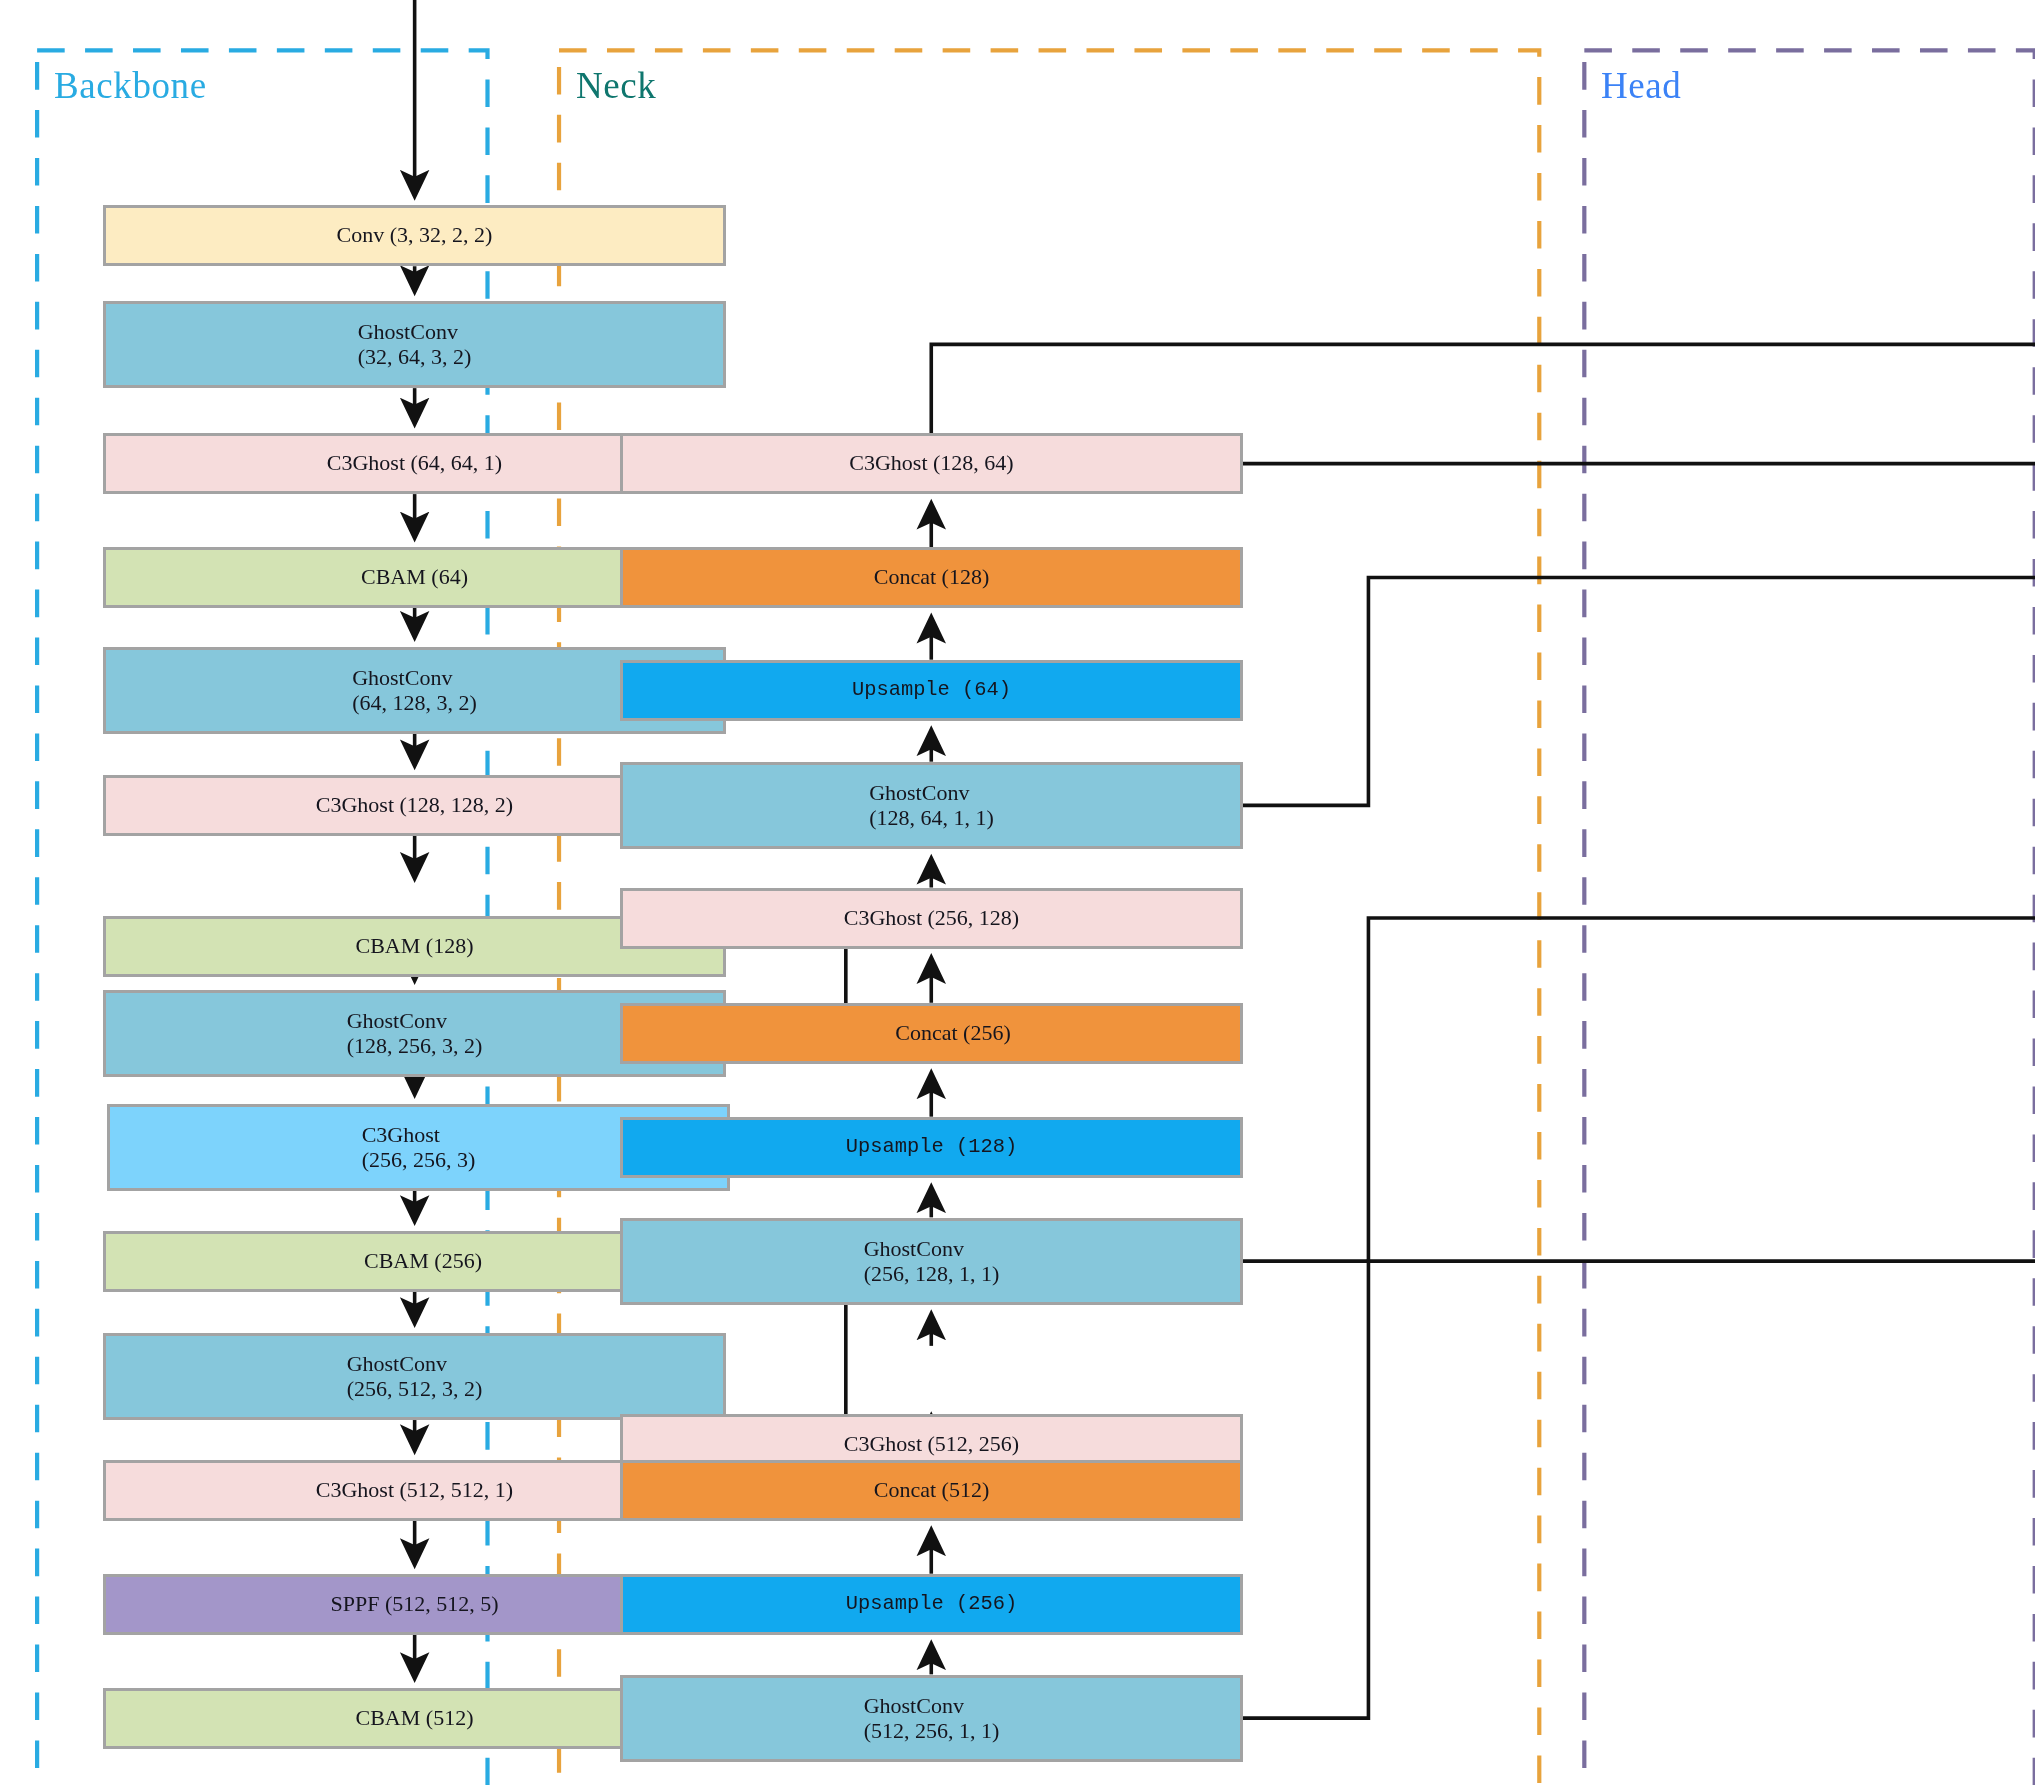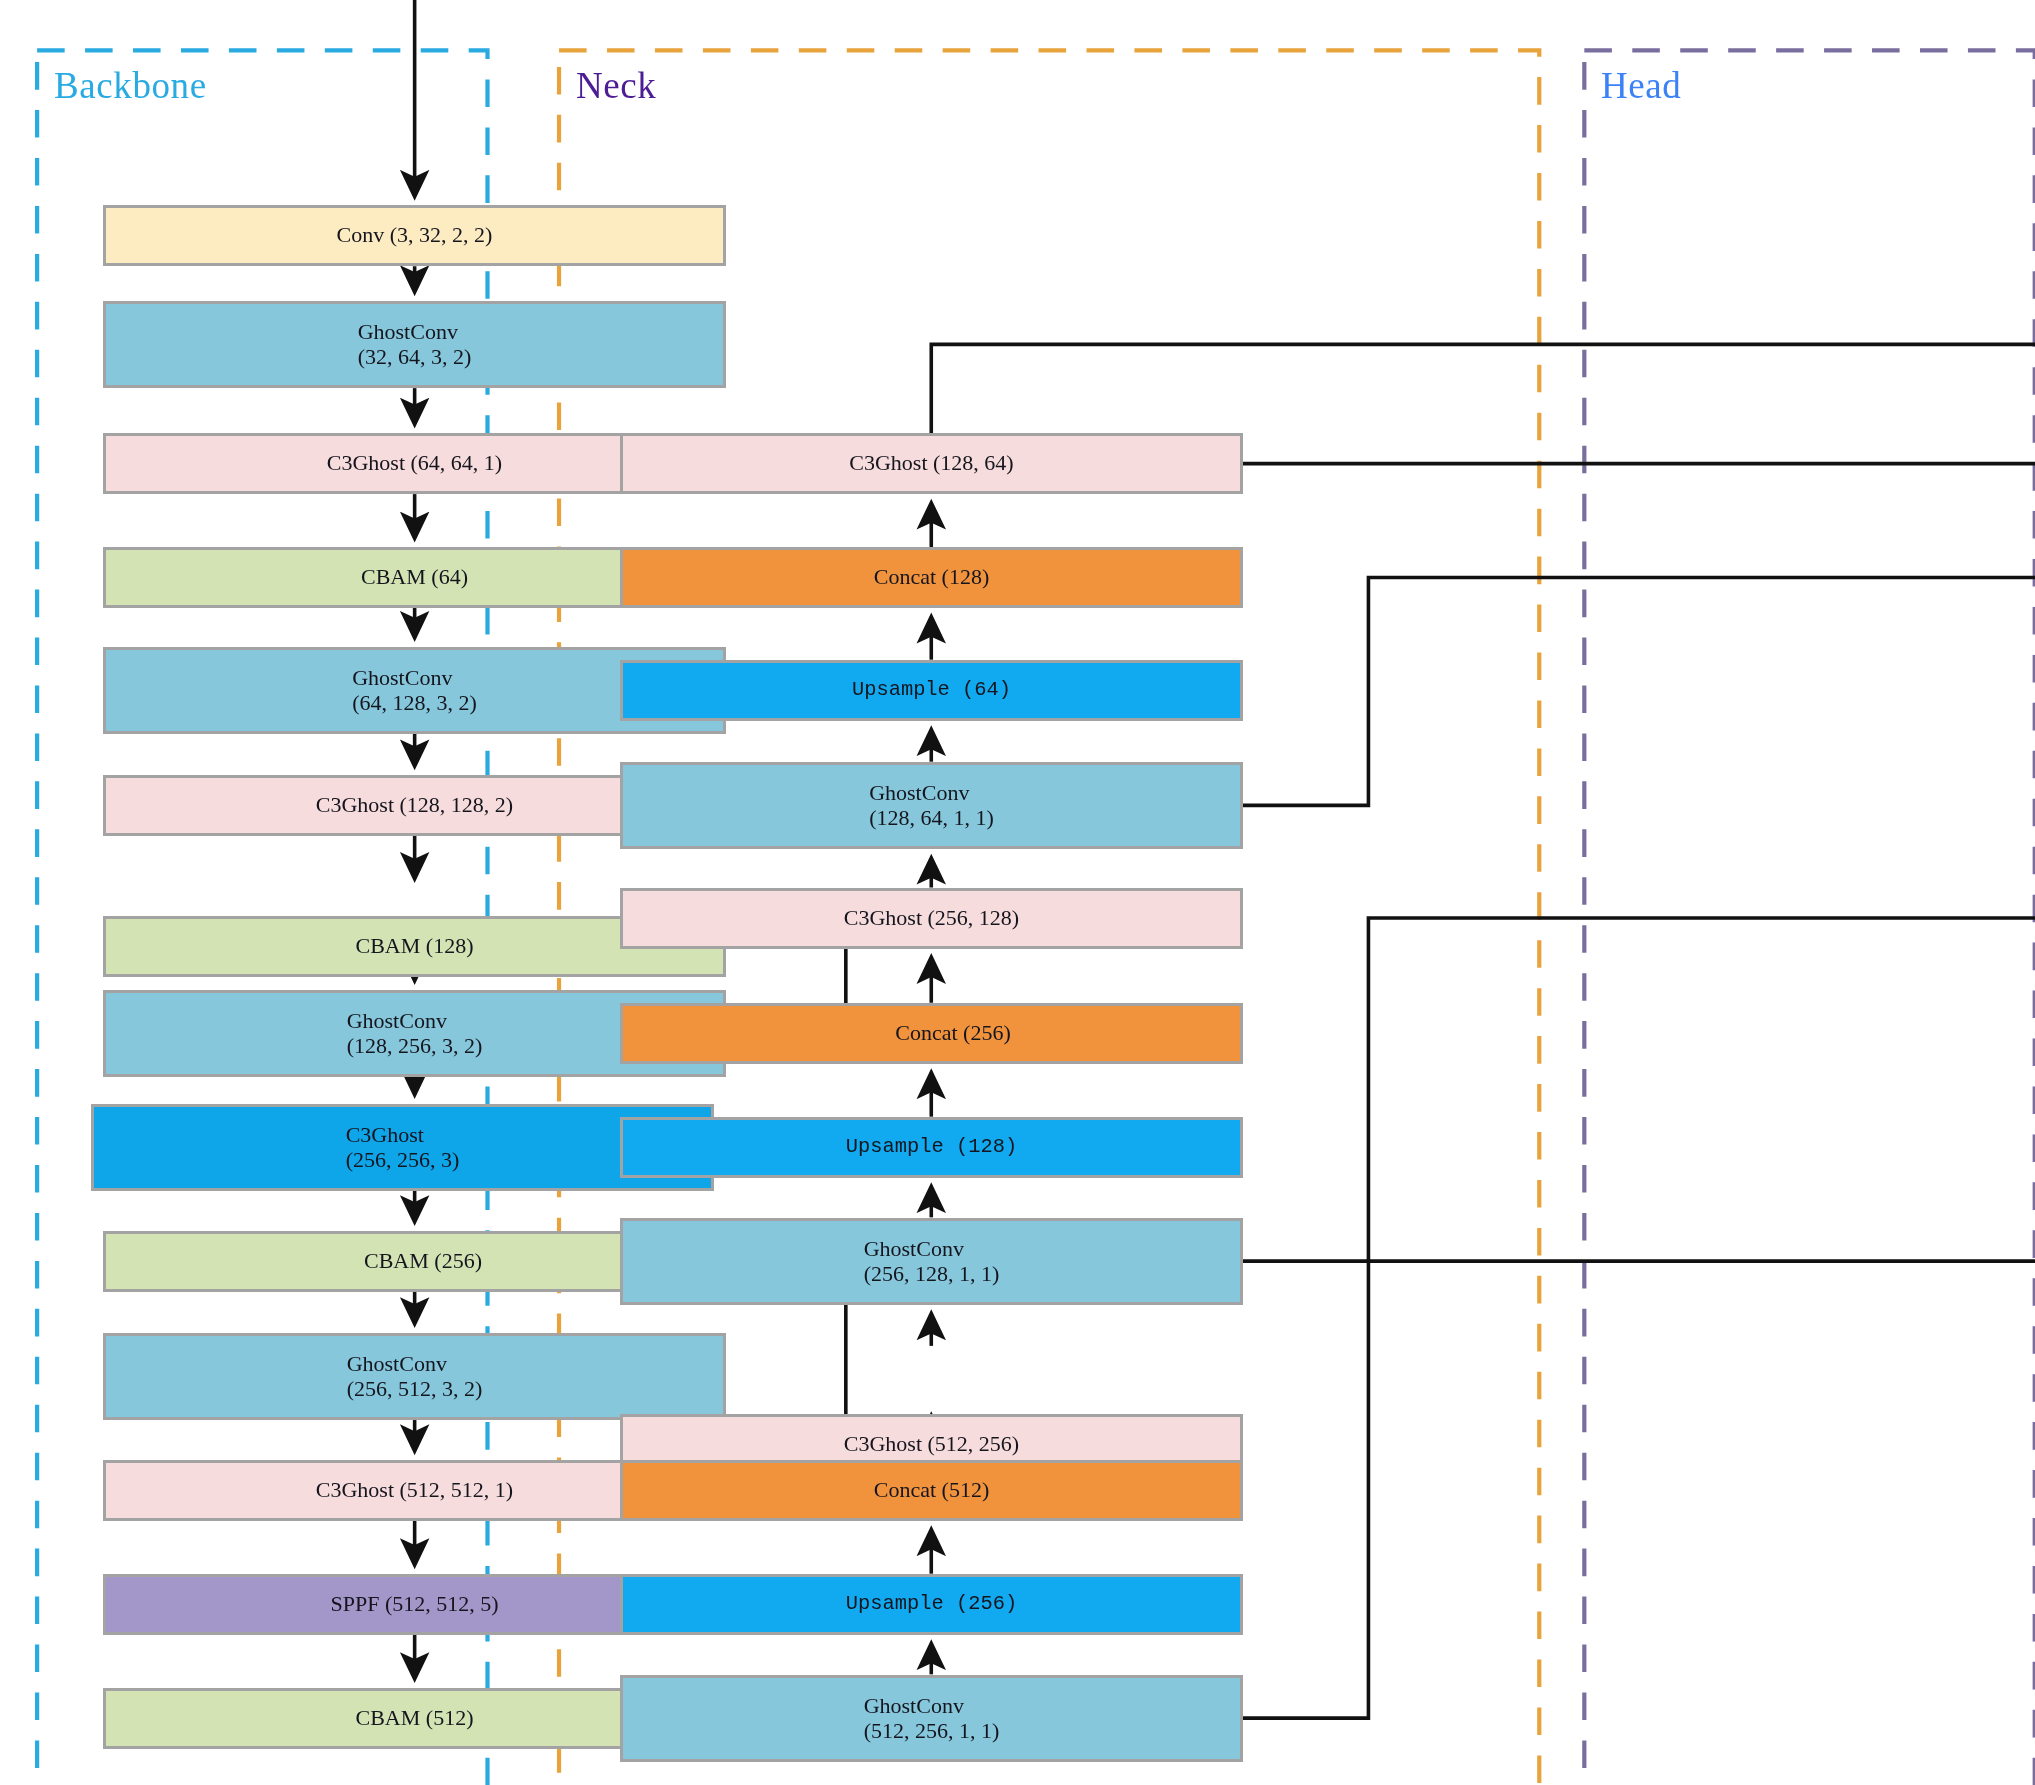--- a/index.html
+++ b/index.html
@@ -72,36 +72,36 @@
         <path d="M 4625.530000000001 2154.75 L 4625.530000000001 2229.36" marker-end="url(#ah)"></path>
         <path d="M 1553.63 722.67 L 1553.63 574.6 L 5928.9 574.6" marker-end="url(#ah)"></path>
         <path d="M 5144.88 1151.41 L 5928.9 1151.41" marker-end="url(#ah)"></path>
         <path d="M 5144.88 1723.8 L 5928.9 1723.8" marker-end="url(#ah)"></path>
         <path d="M 5144.88 2296.19 L 5928.9 2296.19" marker-end="url(#ah)"></path>
       </g>
   </svg>
 
   <div id="labels">
       <div class="grouplabel" style="left: 54px; top: 64px; color: rgb(41, 171, 226);">Backbone</div>
-      <div class="grouplabel" style="left: 576px; top: 64px; color: #4c1d95;">Neck</div>
+      <div class="grouplabel" style="left: 576px; top: 64px; color: #0f766e;">Neck</div>
       <div class="grouplabel" style="left: 1601px; top: 64px; color: #3b82f6;">Head</div>
     </div>
   <div id="nodes">
       <div class="node" style="left: 103px; top: 205px; width: 623px; height: 61px; background: rgb(253, 236, 194);">Conv (3, 32, 2, 2)</div>
       <div class="node" style="left: 103px; top: 301px; width: 623px; height: 87px; background: rgb(134, 199, 219);">GhostConv
 (32, 64, 3, 2)</div>
       <div class="node" style="left: 103px; top: 433px; width: 623px; height: 61px; background: rgb(246, 220, 220);">C3Ghost (64, 64, 1)</div>
       <div class="node" style="left: 103px; top: 547px; width: 623px; height: 61px; background: rgb(211, 227, 180);">CBAM (64)</div>
       <div class="node" style="left: 103px; top: 647px; width: 623px; height: 87px; background: rgb(134, 199, 219);">GhostConv
 (64, 128, 3, 2)</div>
       <div class="node" style="left: 103px; top: 775px; width: 623px; height: 61px; background: rgb(246, 220, 220);">C3Ghost (128, 128, 2)</div>
       <div class="node" style="left: 103px; top: 888px; width: 623px; height: 61px; background: rgb(211, 227, 180); margin-top: 28px;">CBAM (128)</div>
       <div class="node" style="left: 103px; top: 990px; width: 623px; height: 87px; background: rgb(134, 199, 219);">GhostConv
 (128, 256, 3, 2)</div>
-      <div class="node" style="left: 91px; top: 1104px; width: 623px; height: 87px; background: #0ea5e9;">C3Ghost
+      <div class="node" style="left: 107px; top: 1104px; width: 623px; height: 87px; background: #7dd3fc;">C3Ghost
 (256, 256, 3)</div>
       <div class="node" style="left: 103px; top: 1231px; width: 623px; height: 61px; background: rgb(211, 227, 180); padding-left: 17px;">CBAM (256)</div>
       <div class="node" style="left: 103px; top: 1333px; width: 623px; height: 87px; background: rgb(134, 199, 219);">GhostConv
 (256, 512, 3, 2)</div>
       <div class="node" style="left: 103px; top: 1460px; width: 623px; height: 61px; background: rgb(246, 220, 220);">C3Ghost (512, 512, 1)</div>
       <div class="node" style="left: 103px; top: 1574px; width: 623px; height: 61px; background: rgb(163, 150, 201);">SPPF (512, 512, 5)</div>
       <div class="node" style="left: 103px; top: 1688px; width: 623px; height: 61px; background: rgb(211, 227, 180);">CBAM (512)</div>
       <div class="node" style="left: 620px; top: 433px; width: 623px; height: 61px; background: rgb(246, 220, 220);">C3Ghost (128, 64)</div>
       <div class="node" style="left: 620px; top: 547px; width: 623px; height: 61px; background: rgb(240, 147, 60);">Concat (128)</div>
       <div class="node" style="left: 620px; top: 660px; width: 623px; height: 61px; background: rgb(17, 169, 239); font-family: &quot;Liberation Mono&quot;, monospace; font-size: 20.4px;">Upsample (64)</div>

